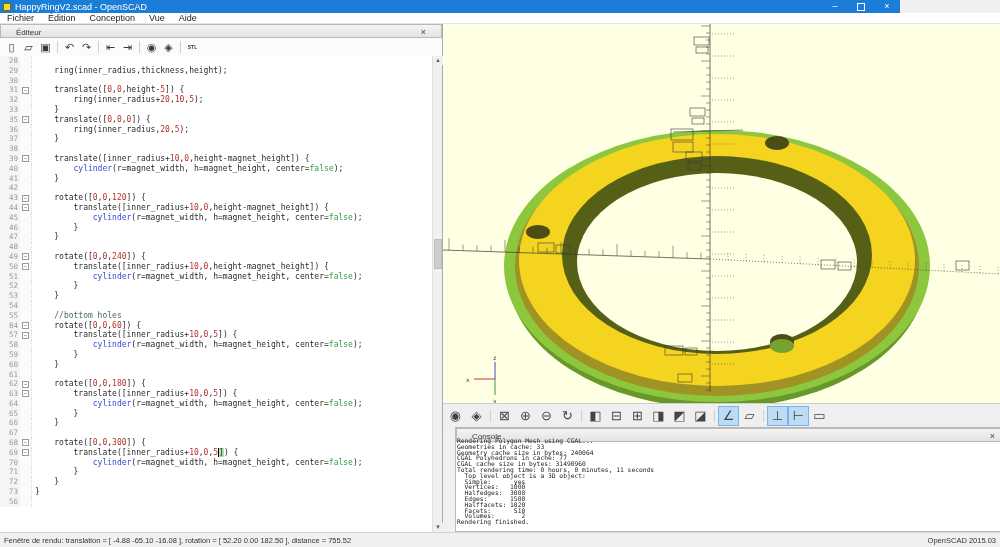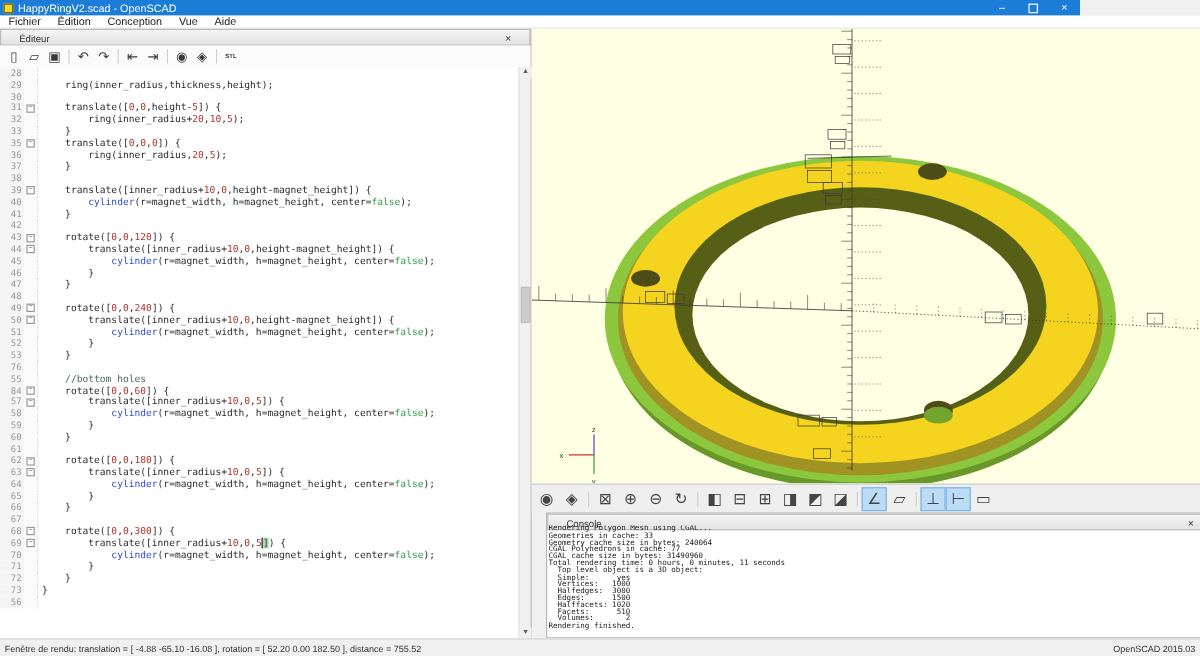--- a/index.html
+++ b/index.html
@@ -135,21 +135,21 @@
       <div class="code-line"><span class="gutter-num">44</span><span class="gutter-fold"><span class="fold-box">−</span></span><span class="code-text">        translate([inner_radius+<span class="tok-num">10</span>,<span class="tok-num">0</span>,height-magnet_height]) {</span></div>
       <div class="code-line"><span class="gutter-num">45</span><span class="gutter-fold"></span><span class="code-text">            <span class="tok-fn">cylinder</span>(r=magnet_width, h=magnet_height, center=<span class="tok-bool">false</span>);</span></div>
       <div class="code-line"><span class="gutter-num">46</span><span class="gutter-fold"></span><span class="code-text">        }</span></div>
       <div class="code-line"><span class="gutter-num">47</span><span class="gutter-fold"></span><span class="code-text">    }</span></div>
       <div class="code-line"><span class="gutter-num">48</span><span class="gutter-fold"></span><span class="code-text"></span></div>
       <div class="code-line"><span class="gutter-num">49</span><span class="gutter-fold"><span class="fold-box">−</span></span><span class="code-text">    rotate([<span class="tok-num">0</span>,<span class="tok-num">0</span>,<span class="tok-num">240</span>]) {</span></div>
       <div class="code-line"><span class="gutter-num">50</span><span class="gutter-fold"><span class="fold-box">−</span></span><span class="code-text">        translate([inner_radius+<span class="tok-num">10</span>,<span class="tok-num">0</span>,height-magnet_height]) {</span></div>
       <div class="code-line"><span class="gutter-num">51</span><span class="gutter-fold"></span><span class="code-text">            <span class="tok-fn">cylinder</span>(r=magnet_width, h=magnet_height, center=<span class="tok-bool">false</span>);</span></div>
       <div class="code-line"><span class="gutter-num">52</span><span class="gutter-fold"></span><span class="code-text">        }</span></div>
       <div class="code-line"><span class="gutter-num">53</span><span class="gutter-fold"></span><span class="code-text">    }</span></div>
-      <div class="code-line"><span class="gutter-num">76</span><span class="gutter-fold"></span><span class="code-text"></span></div>
+      <div class="code-line"><span class="gutter-num">54</span><span class="gutter-fold"></span><span class="code-text"></span></div>
       <div class="code-line"><span class="gutter-num">55</span><span class="gutter-fold"></span><span class="code-text"><span class="tok-comment">    //bottom holes</span></span></div>
       <div class="code-line"><span class="gutter-num">84</span><span class="gutter-fold"><span class="fold-box">−</span></span><span class="code-text">    rotate([<span class="tok-num">0</span>,<span class="tok-num">0</span>,<span class="tok-num">60</span>]) {</span></div>
       <div class="code-line"><span class="gutter-num">57</span><span class="gutter-fold"><span class="fold-box">−</span></span><span class="code-text">        translate([inner_radius+<span class="tok-num">10</span>,<span class="tok-num">0</span>,<span class="tok-num">5</span>]) {</span></div>
       <div class="code-line"><span class="gutter-num">58</span><span class="gutter-fold"></span><span class="code-text">            <span class="tok-fn">cylinder</span>(r=magnet_width, h=magnet_height, center=<span class="tok-bool">false</span>);</span></div>
       <div class="code-line"><span class="gutter-num">59</span><span class="gutter-fold"></span><span class="code-text">        }</span></div>
       <div class="code-line"><span class="gutter-num">60</span><span class="gutter-fold"></span><span class="code-text">    }</span></div>
       <div class="code-line"><span class="gutter-num">61</span><span class="gutter-fold"></span><span class="code-text"></span></div>
       <div class="code-line"><span class="gutter-num">62</span><span class="gutter-fold"><span class="fold-box">−</span></span><span class="code-text">    rotate([<span class="tok-num">0</span>,<span class="tok-num">0</span>,<span class="tok-num">180</span>]) {</span></div>
       <div class="code-line"><span class="gutter-num">63</span><span class="gutter-fold"><span class="fold-box">−</span></span><span class="code-text">        translate([inner_radius+<span class="tok-num">10</span>,<span class="tok-num">0</span>,<span class="tok-num">5</span>]) {</span></div>
       <div class="code-line"><span class="gutter-num">64</span><span class="gutter-fold"></span><span class="code-text">            <span class="tok-fn">cylinder</span>(r=magnet_width, h=magnet_height, center=<span class="tok-bool">false</span>);</span></div>

